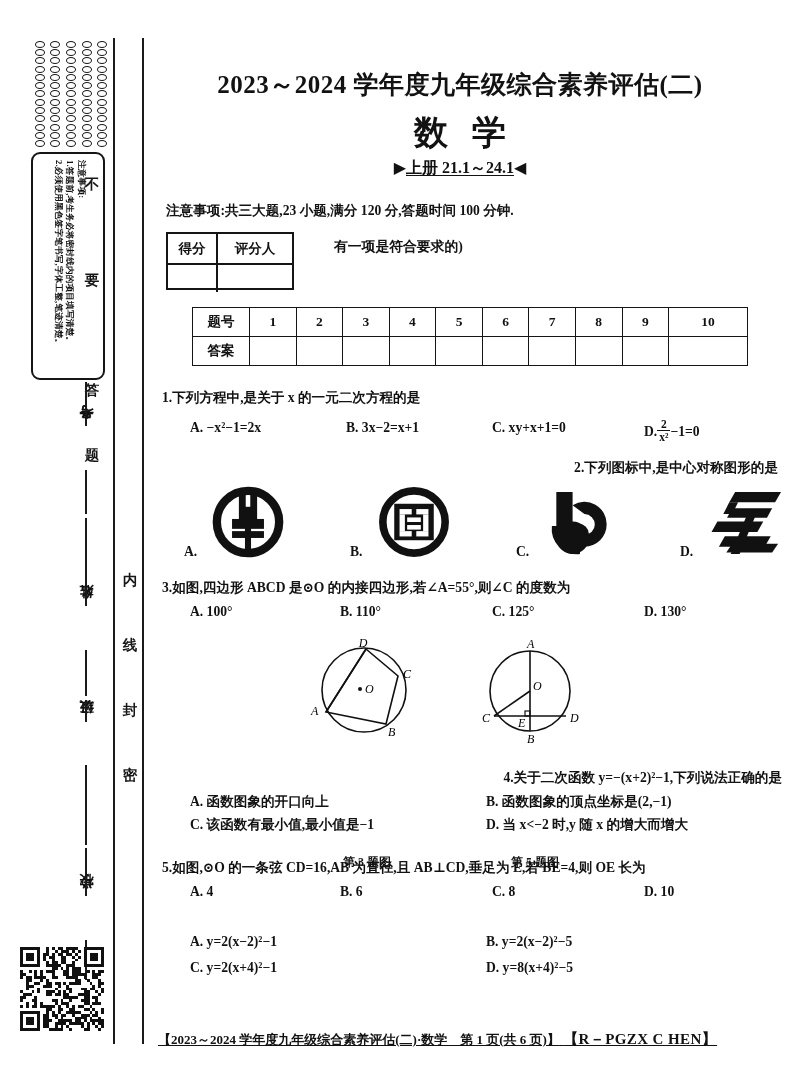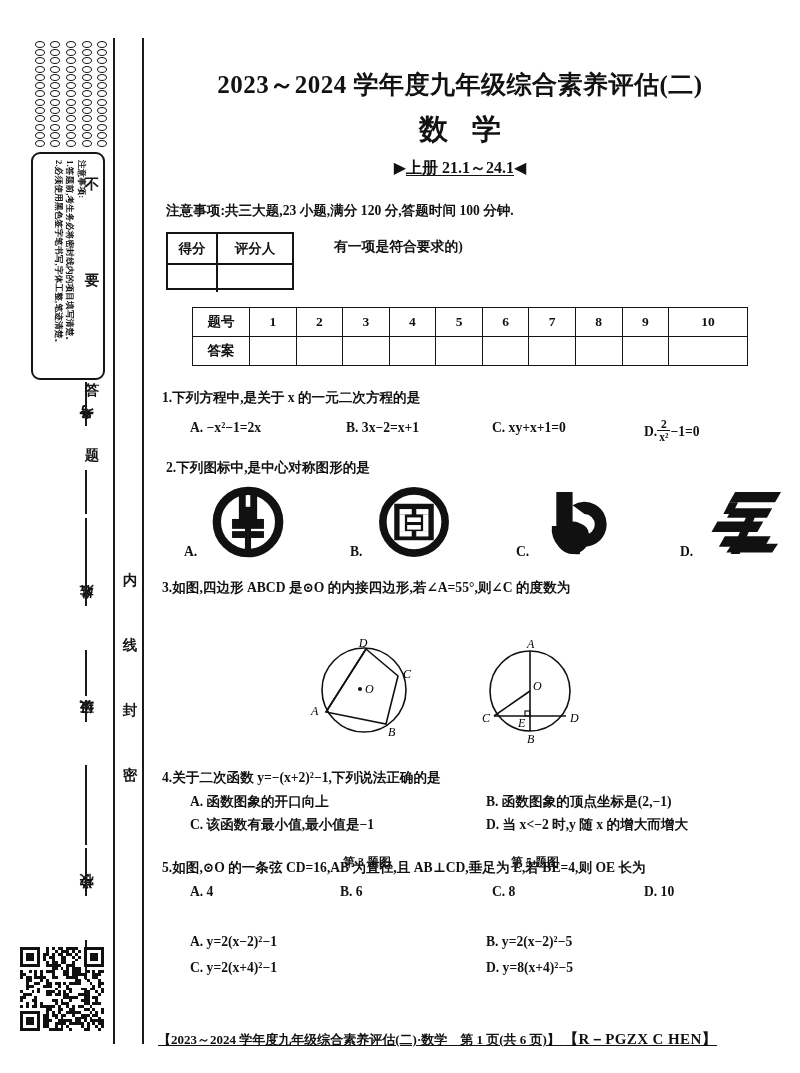--- a/index.html
+++ b/index.html
@@ -43,21 +43,21 @@
 
   .qr{position:absolute;left:20px;top:947px;width:84px;height:84px;}
 
   
   .body{position:absolute;left:150px;top:0;width:650px;height:1073px;}
 
   .title{position:absolute;left:0;top:68px;width:620px;text-align:center;
     font-size:25px;font-weight:700;letter-spacing:.5px;
     font-family:"Liberation Serif",serif;}
   .subject{position:absolute;left:0;top:110px;width:620px;text-align:center;
-    font-size:29px;font-weight:700;letter-spacing:24px;text-indent:24px;}
+    font-size:34px;font-weight:700;letter-spacing:24px;text-indent:24px;}
   .scope{position:absolute;left:0;top:158px;width:620px;text-align:center;
     font-size:16px;font-weight:700;}
   .scope u{text-decoration:underline;text-underline-offset:2px;}
 
   .notes{position:absolute;left:16px;top:202px;font-size:13.6px;font-weight:700;}
 
   .score-table{position:absolute;left:16px;top:232px;width:128px;height:58px;
     border:2px solid #151515;box-sizing:border-box;}
   .score-table .r1{height:29px;display:flex;}
   .score-table .r2{height:27px;display:flex;border-top:2px solid #151515;}
@@ -276,21 +276,21 @@
       <div style="position:relative;height:34px;margin-top:6px;">
         <span style="position:absolute;left:28px;top:4px;">A. −x²−1=2x</span>
         <span style="position:absolute;left:184px;top:4px;">B. 3x−2=x+1</span>
         <span style="position:absolute;left:330px;top:4px;">C. xy+x+1=0</span>
         <span style="position:absolute;left:482px;top:4px;">
           <span>D.</span><span class="frac"><span class="n">2</span><span class="d">x²</span></span><span>−1=0</span>
         </span>
       </div>
     </div>
 
-    <div class="q" style="left:16px;top:458px;width:620px;">
+    <div class="q" style="left:8px;top:458px;width:620px;text-align:right;">
       <div>
         <span>2.</span><span>下列图标中,是中心对称图形的是</span>
       </div>
     </div>
 
     <div style="position:absolute;left:12px;top:484px;width:620px;height:82px;">
       <span class="q" style="left:22px;top:58px;">A.</span>
       <span class="icon-wrap" style="left:48px;top:0px;">
         <svg width="76" height="76" viewBox="0 0 100 100">
           <circle cx="50" cy="50" r="41" fill="none" stroke="#111" stroke-width="11"></circle>
@@ -341,20 +341,26 @@
             <path d="M30 88 L92 88 L84 100 L22 100 Z" transform="translate(0,-10)"></path>
           </g>
         </svg>
       </span>
     </div>
 
     <div class="q" style="left:12px;top:578px;width:620px;">
       <div>
         <span>3.</span><span>如图,四边形 ABCD 是⊙O 的内接四边形,若∠A=55°,则∠C 的度数为</span>
       </div>
+      <div style="position:relative;height:24px;margin-top:4px;">
+        <span style="position:absolute;left:28px;">A. 100°</span>
+        <span style="position:absolute;left:178px;">B. 110°</span>
+        <span style="position:absolute;left:330px;">C. 125°</span>
+        <span style="position:absolute;left:482px;">D. 130°</span>
+      </div>
     </div>
 
     <div style="position:absolute;left:152px;top:638px;">
       <svg width="130" height="108" viewBox="0 0 130 108">
         <circle cx="62" cy="52" r="42" fill="none" stroke="#111" stroke-width="1.6"></circle>
         <polygon points="64,11 96,38 84,86 24,74" fill="none" stroke="#111" stroke-width="1.6"></polygon>
         <line x1="24" y1="74" x2="64" y2="11" stroke="#111" stroke-width="1.6"></line>
         <circle cx="58" cy="51" r="2" fill="#111"></circle>
         <text x="61" y="9" font-size="12" font-style="italic" font-family="Liberation Serif, serif" text-anchor="middle">D</text>
         <text x="101" y="40" font-size="12" font-style="italic" font-family="Liberation Serif, serif">C</text>
@@ -375,21 +381,21 @@
         <text x="57" y="10" font-size="12" font-style="italic" font-family="Liberation Serif, serif">A</text>
         <text x="63" y="52" font-size="12" font-style="italic" font-family="Liberation Serif, serif">O</text>
         <text x="12" y="84" font-size="12" font-style="italic" font-family="Liberation Serif, serif">C</text>
         <text x="100" y="84" font-size="12" font-style="italic" font-family="Liberation Serif, serif">D</text>
         <text x="48" y="89" font-size="12" font-style="italic" font-family="Liberation Serif, serif">E</text>
         <text x="57" y="105" font-size="12" font-style="italic" font-family="Liberation Serif, serif">B</text>
       </svg>
       <div class="figcap" style="left:0;top:104px;width:130px;position:relative;">第 5 题图</div>
     </div>
 
-    <div class="q" style="left:12px;top:768px;width:620px;">
+    <div class="q" style="left:12px;top:768px;width:620px;text-align:right;">
       <div>
         <span>4.</span><span>关于二次函数 y=−(x+2)²−1,下列说法正确的是</span>
       </div>
       <div style="position:relative;height:48px;margin-top:4px;">
         <span style="position:absolute;left:28px;top:0;">A. 函数图象的开口向上</span>
         <span style="position:absolute;left:324px;top:0;">B. 函数图象的顶点坐标是(2,−1)</span>
         <span style="position:absolute;left:28px;top:23px;">C. 该函数有最小值,最小值是−1</span>
         <span style="position:absolute;left:324px;top:23px;">D. 当 x&lt;−2 时,y 随 x 的增大而增大</span>
       </div>
     </div>

